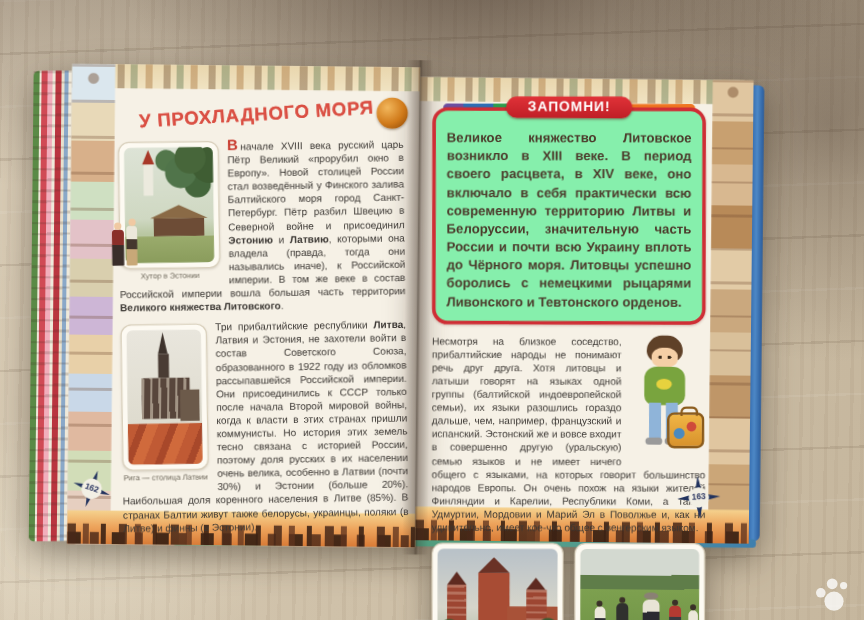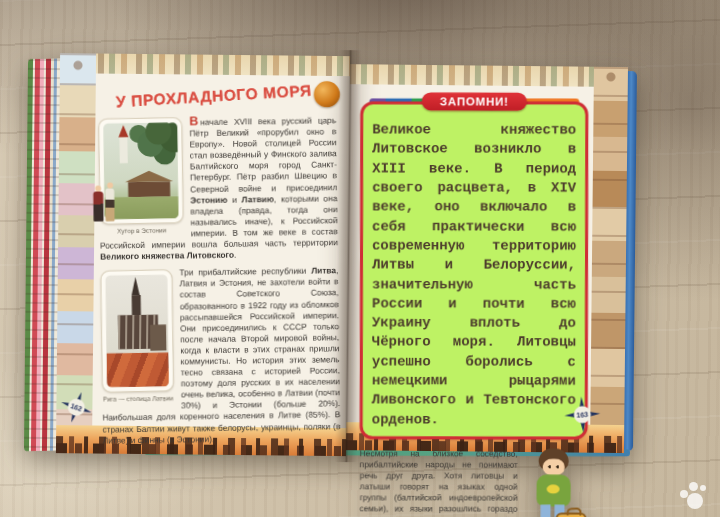--- a/index.html
+++ b/index.html
@@ -107,28 +107,28 @@
   .riga-spire:before { content:""; position:absolute; left:0; top:-18px; border-left:4.5px solid transparent; border-right:4.5px solid transparent; border-bottom:18px solid #3e332c; }
   .riga-main { position:absolute; left:12px; top:40px; width:40px; height:34px; background:#58463c;
     background-image:repeating-linear-gradient(to right, rgba(235,225,205,0.5) 0 2px, transparent 2px 7px); }
   .riga-side { position:absolute; right:2px; top:50px; width:16px; height:26px; background:#6c5a4a; }
   .riga-roofs { position:absolute; left:0; right:0; bottom:0; height:34px;
     background:repeating-linear-gradient(112deg, #c05a34 0 9px, #a8482a 9px 15px, #d06a3c 15px 24px); }
 
   
   .content-right { position:absolute; left:12px; right:38px; top:18px; bottom:28px; transform:rotate(-0.5deg); }
 
-  .callout { position:relative; border:3px solid #cf2e35; border-radius:13px; background:#bef264;
-    padding:16px 9px 7px; margin-top:18px; box-shadow:0 1px 2px rgba(120,40,30,0.25); }
+  .callout { position:relative; border:3px solid #cf2e35; border-radius:13px; background:#86efac;
+    padding:16px 9px 7px; margin-top:6px; box-shadow:0 1px 2px rgba(120,40,30,0.25); }
   .callout-rainbow { position:absolute; left:6px; right:6px; top:-6px; height:7px; border-radius:4px;
     background:linear-gradient(90deg,#6b4fa0 0 8%, #2e6db4 8% 20%, #2f9e4f 20% 34%, #8bc53f 34% 46%, #f6a21d 46% 60%, #ef7622 60% 100%); z-index:-1; }
   .callout-header { position:absolute; top:-12px; left:50%; transform:translateX(-50%);
     background:linear-gradient(#e03238,#c01e26); color:#fff; font-weight:bold; font-size:11.5px;
     padding:3px 18px; border-radius:9px; letter-spacing:0.8px; box-shadow:0 1px 2px rgba(80,10,10,0.45); white-space:nowrap; }
-  .callout-text { font-size:14px; font-weight:bold; line-height:1.38; color:#4c3c2c; text-align:justify;font-family:Liberation Mono, monospace; }
+  .callout-text { font-size:11px; font-weight:bold; line-height:1.38; color:#4c3c2c; text-align:justify; }
 
   .para-right { margin-top:9px; }
 
   .boy { float:right; position:relative; width:64px; height:108px; margin:0 0 2px 6px; }
   .boy-hair { position:absolute; left:15px; top:0; width:30px; height:22px; background:#5f4128; border-radius:14px 14px 10px 10px; }
   .boy-face { position:absolute; left:19px; top:10px; width:22px; height:17px; background:#f5cfa6; border-radius:46%;
     background-image:radial-gradient(circle at 32% 48%, #3a2a1a 0 1.4px, transparent 1.6px), radial-gradient(circle at 68% 48%, #3a2a1a 0 1.4px, transparent 1.6px); }
   .boy-torso { position:absolute; left:13px; top:26px; width:34px; height:32px; background:#79a43e; border-radius:10px 10px 8px 8px; }
   .boy-torso:after { content:""; position:absolute; left:10px; top:10px; width:13px; height:9px; background:#e7d23e; border-radius:50%; }
   .boy-leg { position:absolute; top:56px; width:10px; height:30px; background:#8fb4d9; }

